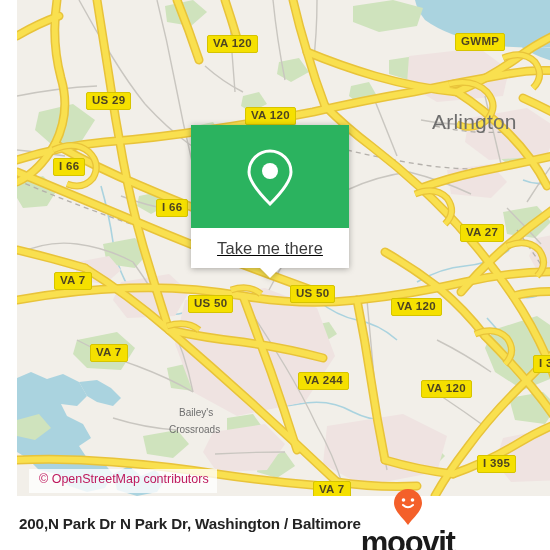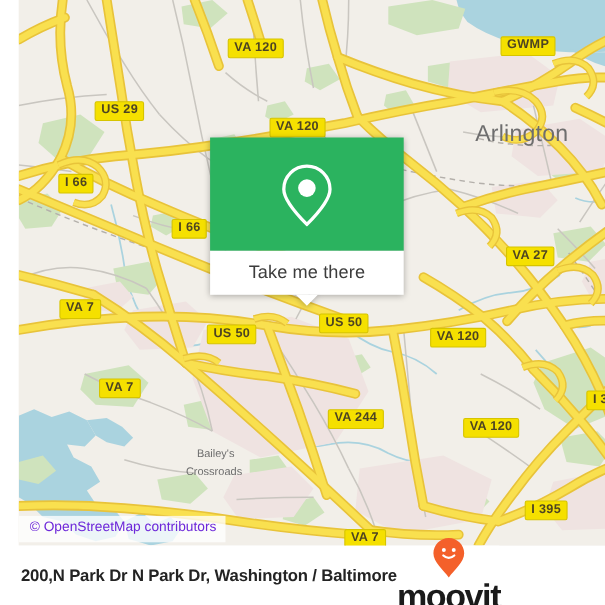--- a/index.html
+++ b/index.html
@@ -24,40 +24,41 @@
     height: 496px;
     overflow: hidden;
     background: #f2efe9;
     margin-left: 17px;
   }
   #map svg { display:block; }
 
   
   #attribution {
     position: absolute;
-    left: 0;
+    left: 12px;
     top: 469px;
     height: 20px;
     padding: 2px 8px 2px 10px;
     background: rgba(255,255,255,0.78);
-    color: #6d28d9;
+    color: #be185d;
     font-size: 12.5px;
     line-height: 16px;
     white-space: nowrap;
     z-index: 40;
   }
 
   
   #popup {
     position: absolute;
     left: 191px;
     top: 125px;
-    width: 176px;
+    width: 158px;
     z-index: 50;
     filter: drop-shadow(0 1px 3px rgba(0,0,0,0.30));
+    text-decoration: underline;
   }
   #popup-head {
     height: 103px;
     background: #2bb35f;
     display: flex;
     align-items: center;
     justify-content: center;
   }
   #popup-body {
     height: 40px;

